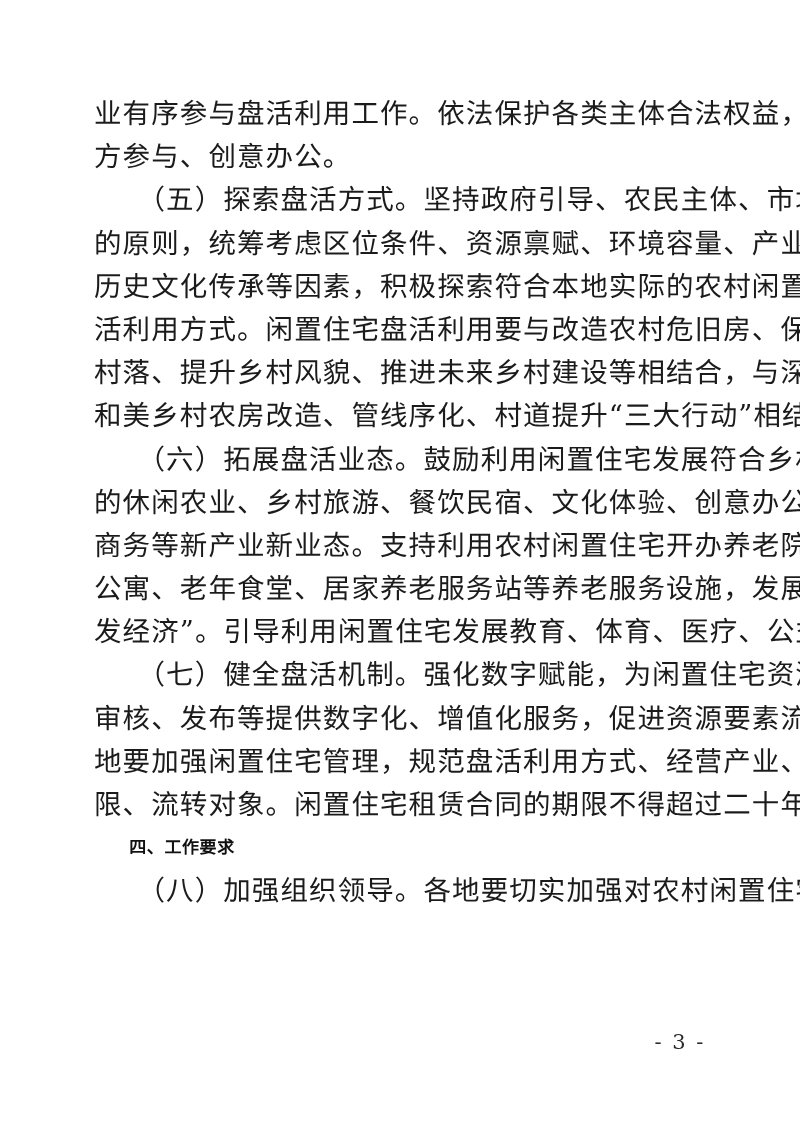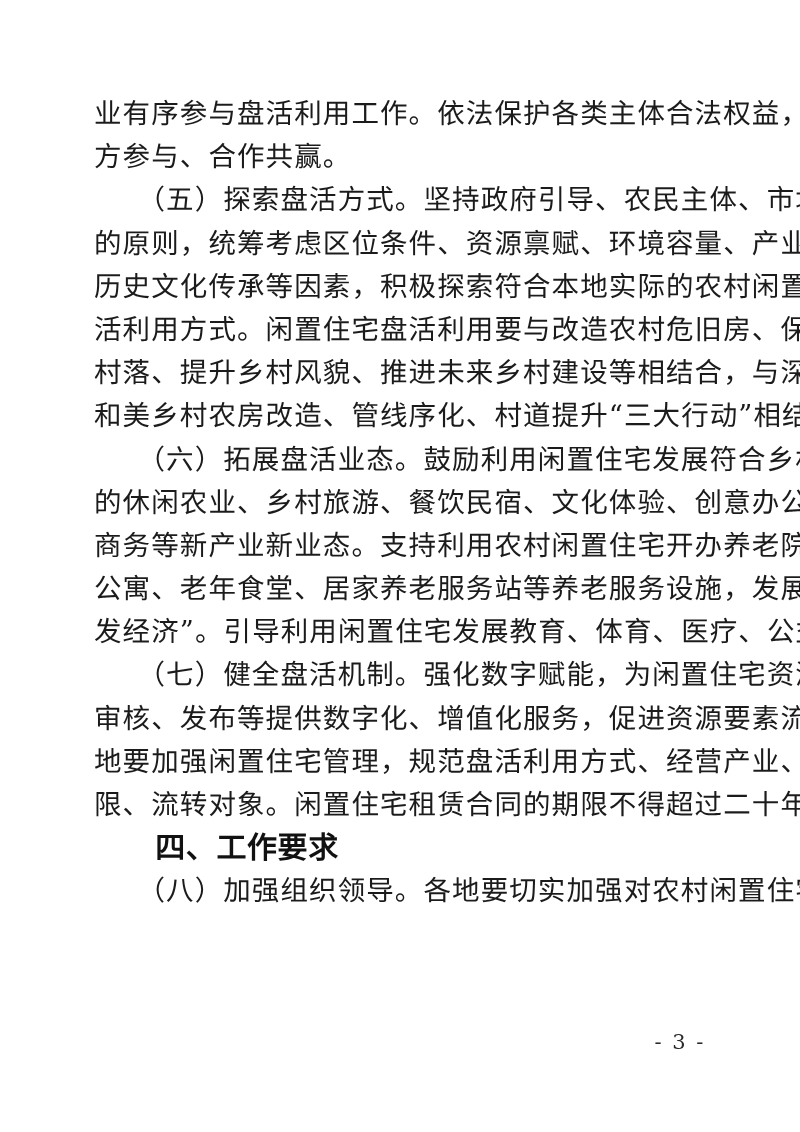--- a/index.html
+++ b/index.html
@@ -32,21 +32,21 @@
     height: 43.2px;
     color: #1b1b1b;
     white-space: pre;
     letter-spacing: 1.1px;
     text-align: justify;
     font-weight: 400;
   }
   .doc-line.heading {
     font-family: "DejaVu Sans", "Liberation Sans", sans-serif;
     font-weight: 700;
-    font-size: 30px;
+    font-size: 17px;
     letter-spacing: 0.6px;
     color: #111111;
   }
   .page-number {
     position: absolute;
     left: 0;
     top: 1030px;
     width: 800px;
     text-align: center;
     padding-right: 0;
@@ -60,21 +60,21 @@
     margin-left: 560px;
   }
 </style>
 </head>
 <body>
 
 <div class="page">
 
   <div class="text-column">
       <div class="doc-line">业有序参与盘活利用工作。依法保护各类主体合法权益，推动多</div>
-      <div class="doc-line">方参与、合作共赢。</div>
+      <div class="doc-line">方参与、创意办公。</div>
       <div class="doc-line">　　（五）探索盘活方式。坚持政府引导、农民主体、市场配置</div>
       <div class="doc-line">的原则，统筹考虑区位条件、资源禀赋、环境容量、产业基础和</div>
       <div class="doc-line">历史文化传承等因素，积极探索符合本地实际的农村闲置住宅盘</div>
       <div class="doc-line">活利用方式。闲置住宅盘活利用要与改造农村危旧房、保护传统</div>
       <div class="doc-line">村落、提升乡村风貌、推进未来乡村建设等相结合，与深入推进</div>
       <div class="doc-line">和美乡村农房改造、管线序化、村道提升“三大行动”相结合。</div>
       <div class="doc-line">　　（六）拓展盘活业态。鼓励利用闲置住宅发展符合乡村特点</div>
       <div class="doc-line">的休闲农业、乡村旅游、餐饮民宿、文化体验、创意办公、电子</div>
       <div class="doc-line">商务等新产业新业态。支持利用农村闲置住宅开办养老院、老年</div>
       <div class="doc-line">公寓、老年食堂、居家养老服务站等养老服务设施，发展乡村“银</div>

